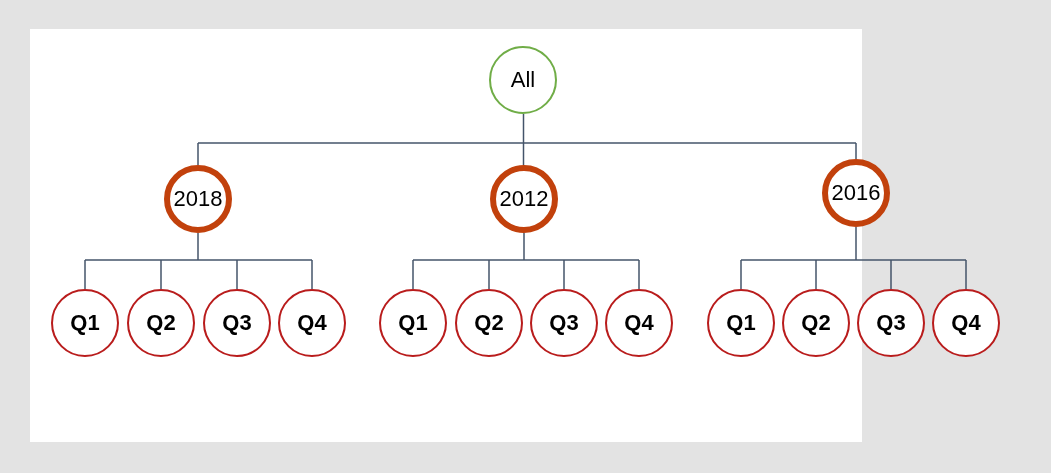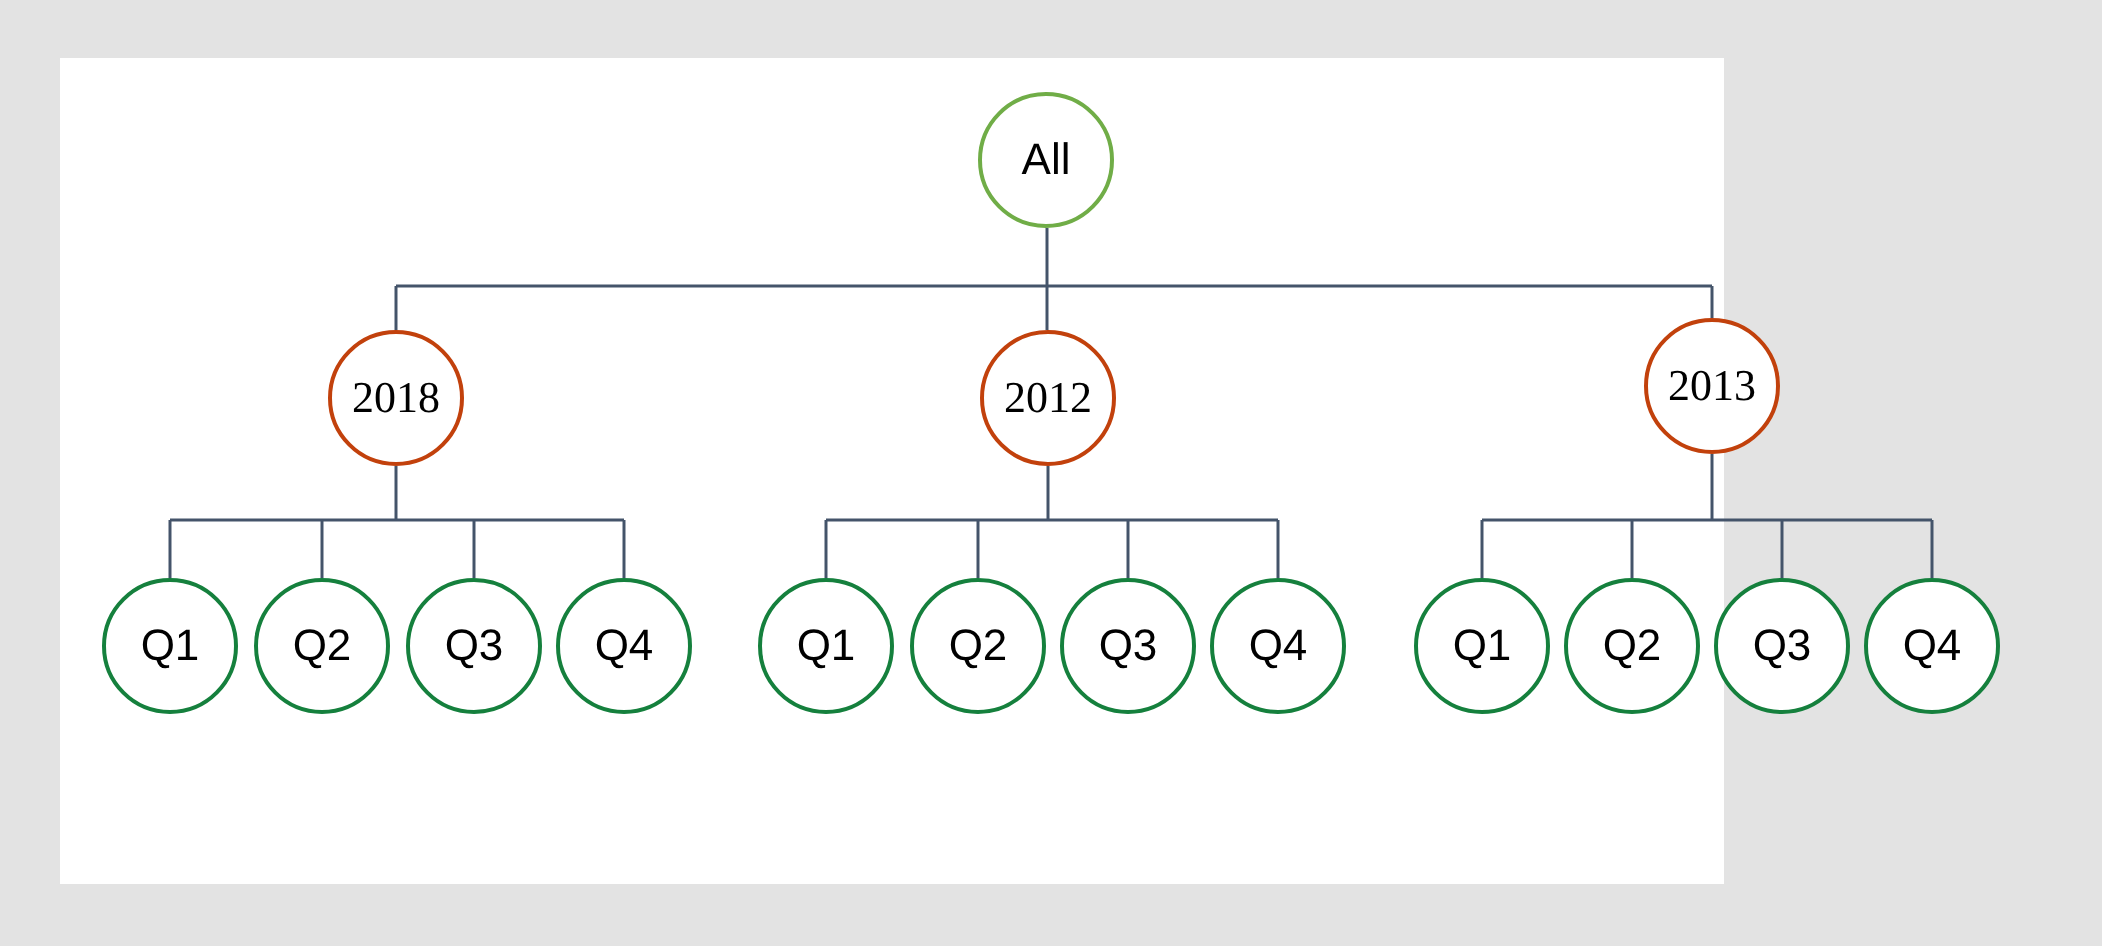--- a/index.html
+++ b/index.html
@@ -33,22 +33,22 @@
     background: #ffffff;
     display: flex;
     align-items: center;
     justify-content: center;
     box-sizing: border-box;
     font-size: 22px;
     color: #000000;
     cursor: default;
   }
   .node-root    { border: 2px solid #70AD47; }
-  .node-year    { border: 2px solid #c2410c; font-family: Liberation Serif, serif; }
-  .node-quarter { border: 2px solid #15803d; }
+  .node-year    { border: 6px solid #c2410c; }
+  .node-quarter { border: 2px solid #b91c1c; font-weight: bold; }
   .node-label { white-space: nowrap; }
 </style>
 </head>
 <body>
 
 <div class="page">
   <div class="canvas">
 
     <svg class="connectors" width="991" height="413" viewBox="0 0 991 413">
       <g fill="none" stroke="#44546A" stroke-width="1.5">
@@ -85,21 +85,21 @@
       <span class="node-label">All</span>
     </div>
 
     <div class="node node-year" style="left:134px; top:136px;">
       <span class="node-label">2018</span>
     </div>
     <div class="node node-year" style="left:460px; top:136px;">
       <span class="node-label">2012</span>
     </div>
     <div class="node node-year" style="left:792px; top:130px;">
-      <span class="node-label">2013</span>
+      <span class="node-label">2016</span>
     </div>
 
     <div class="node node-quarter" style="left:21px; top:260px;">
       <span class="node-label">Q1</span>
     </div>
     <div class="node node-quarter" style="left:97px; top:260px;">
       <span class="node-label">Q2</span>
     </div>
     <div class="node node-quarter" style="left:173px; top:260px;">
       <span class="node-label">Q3</span>

